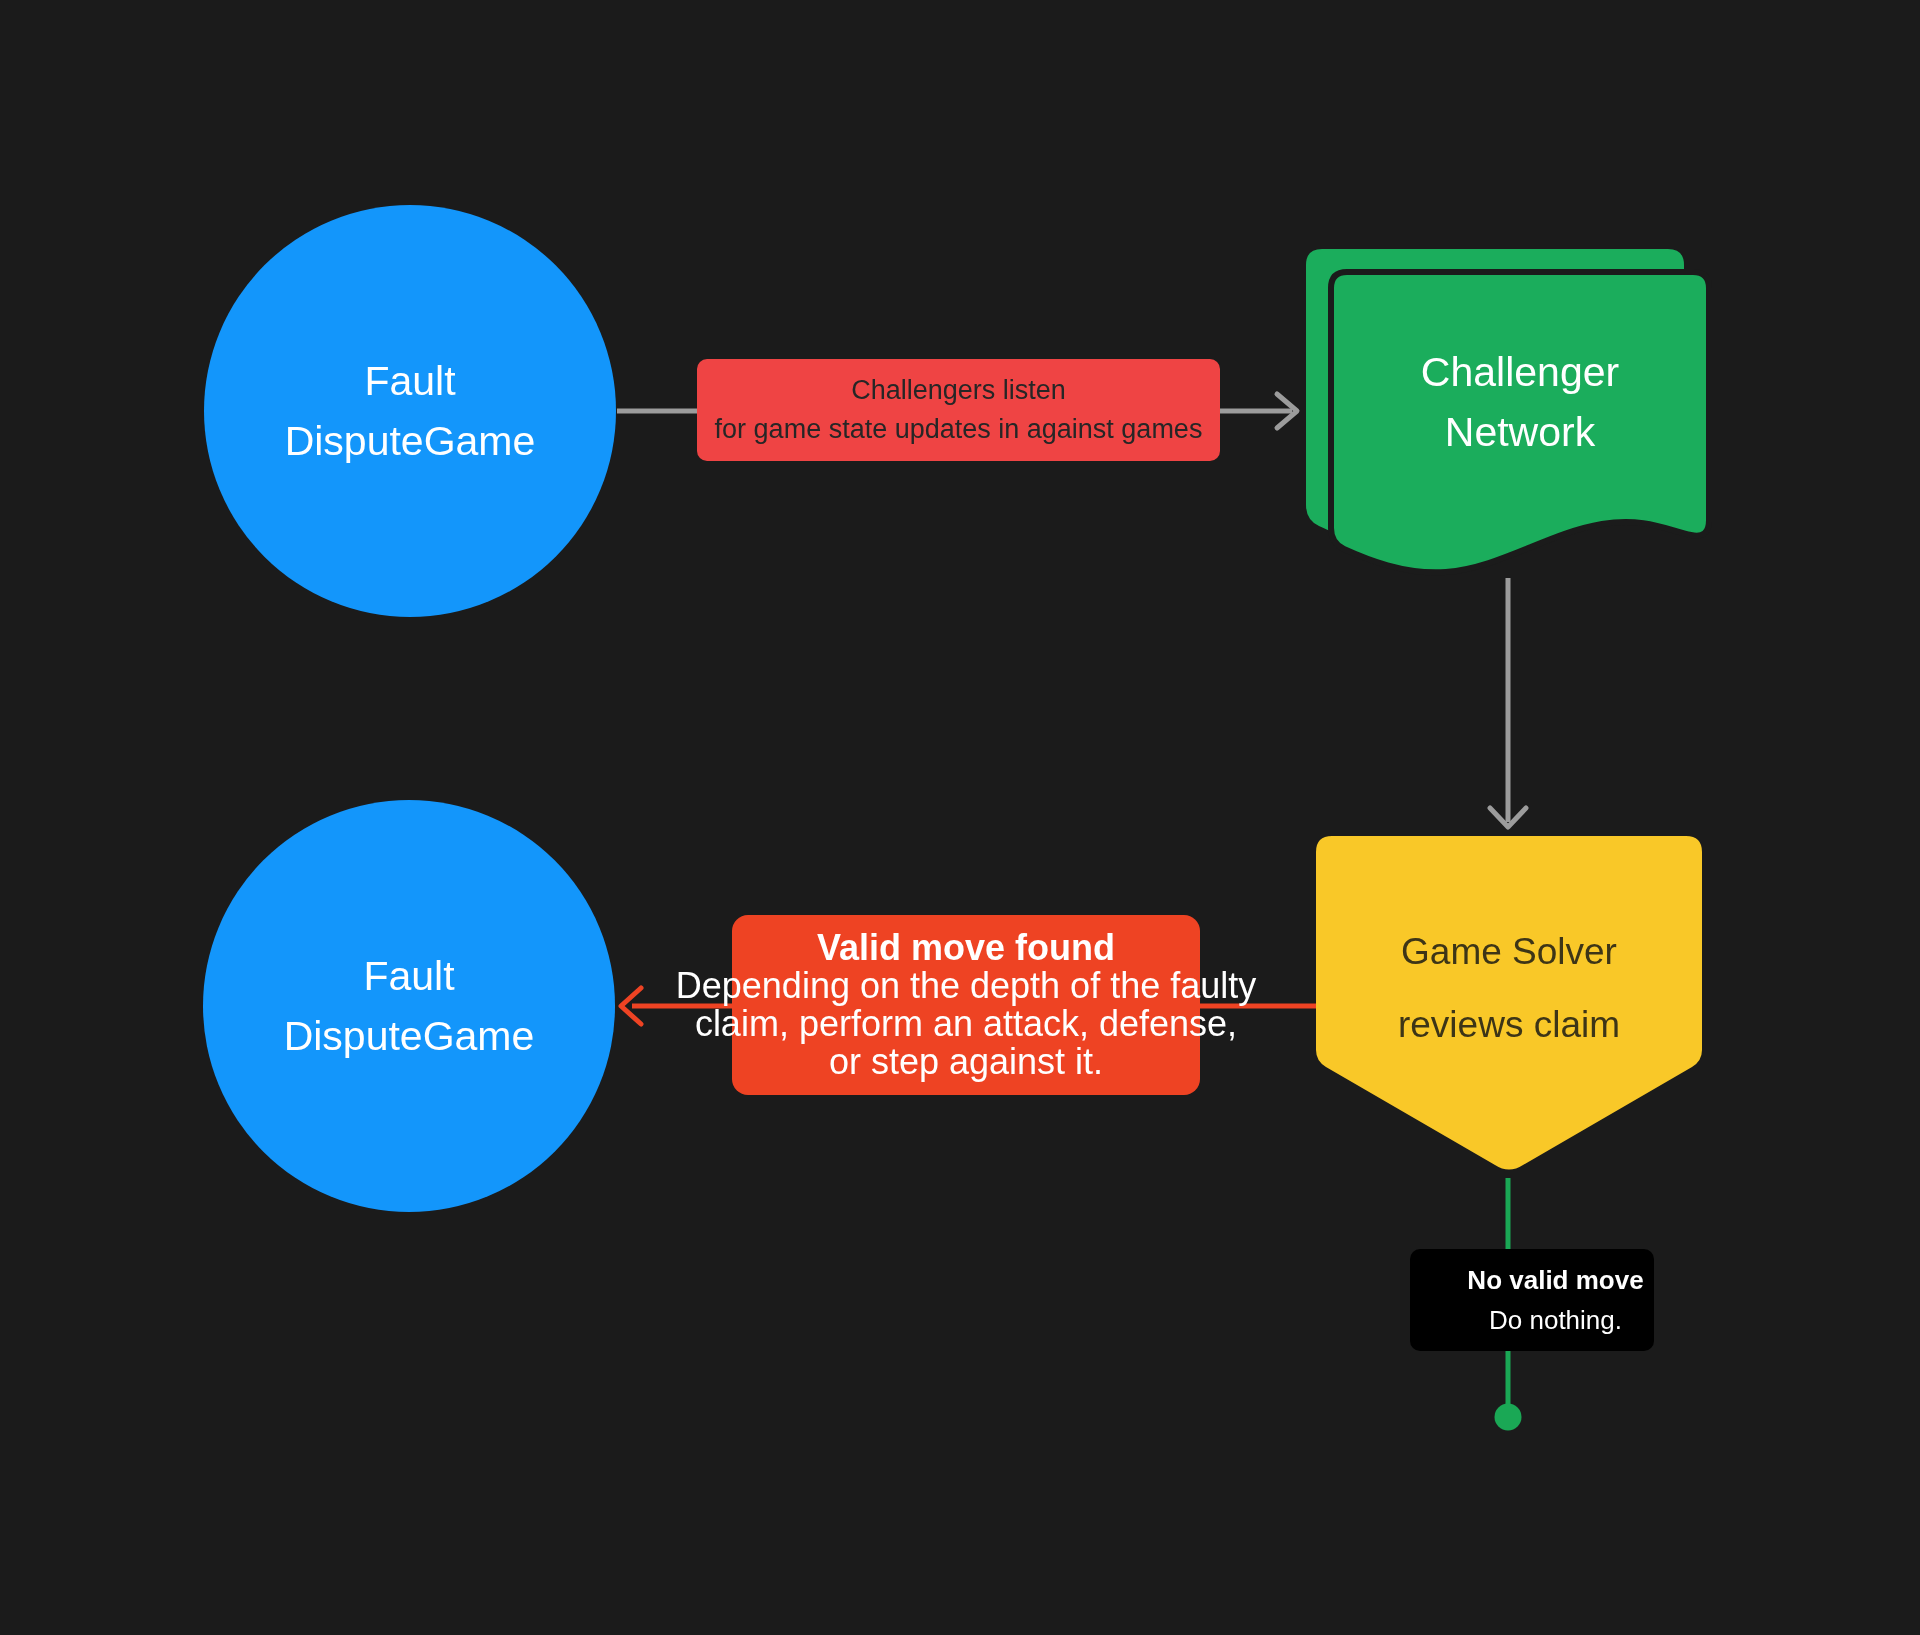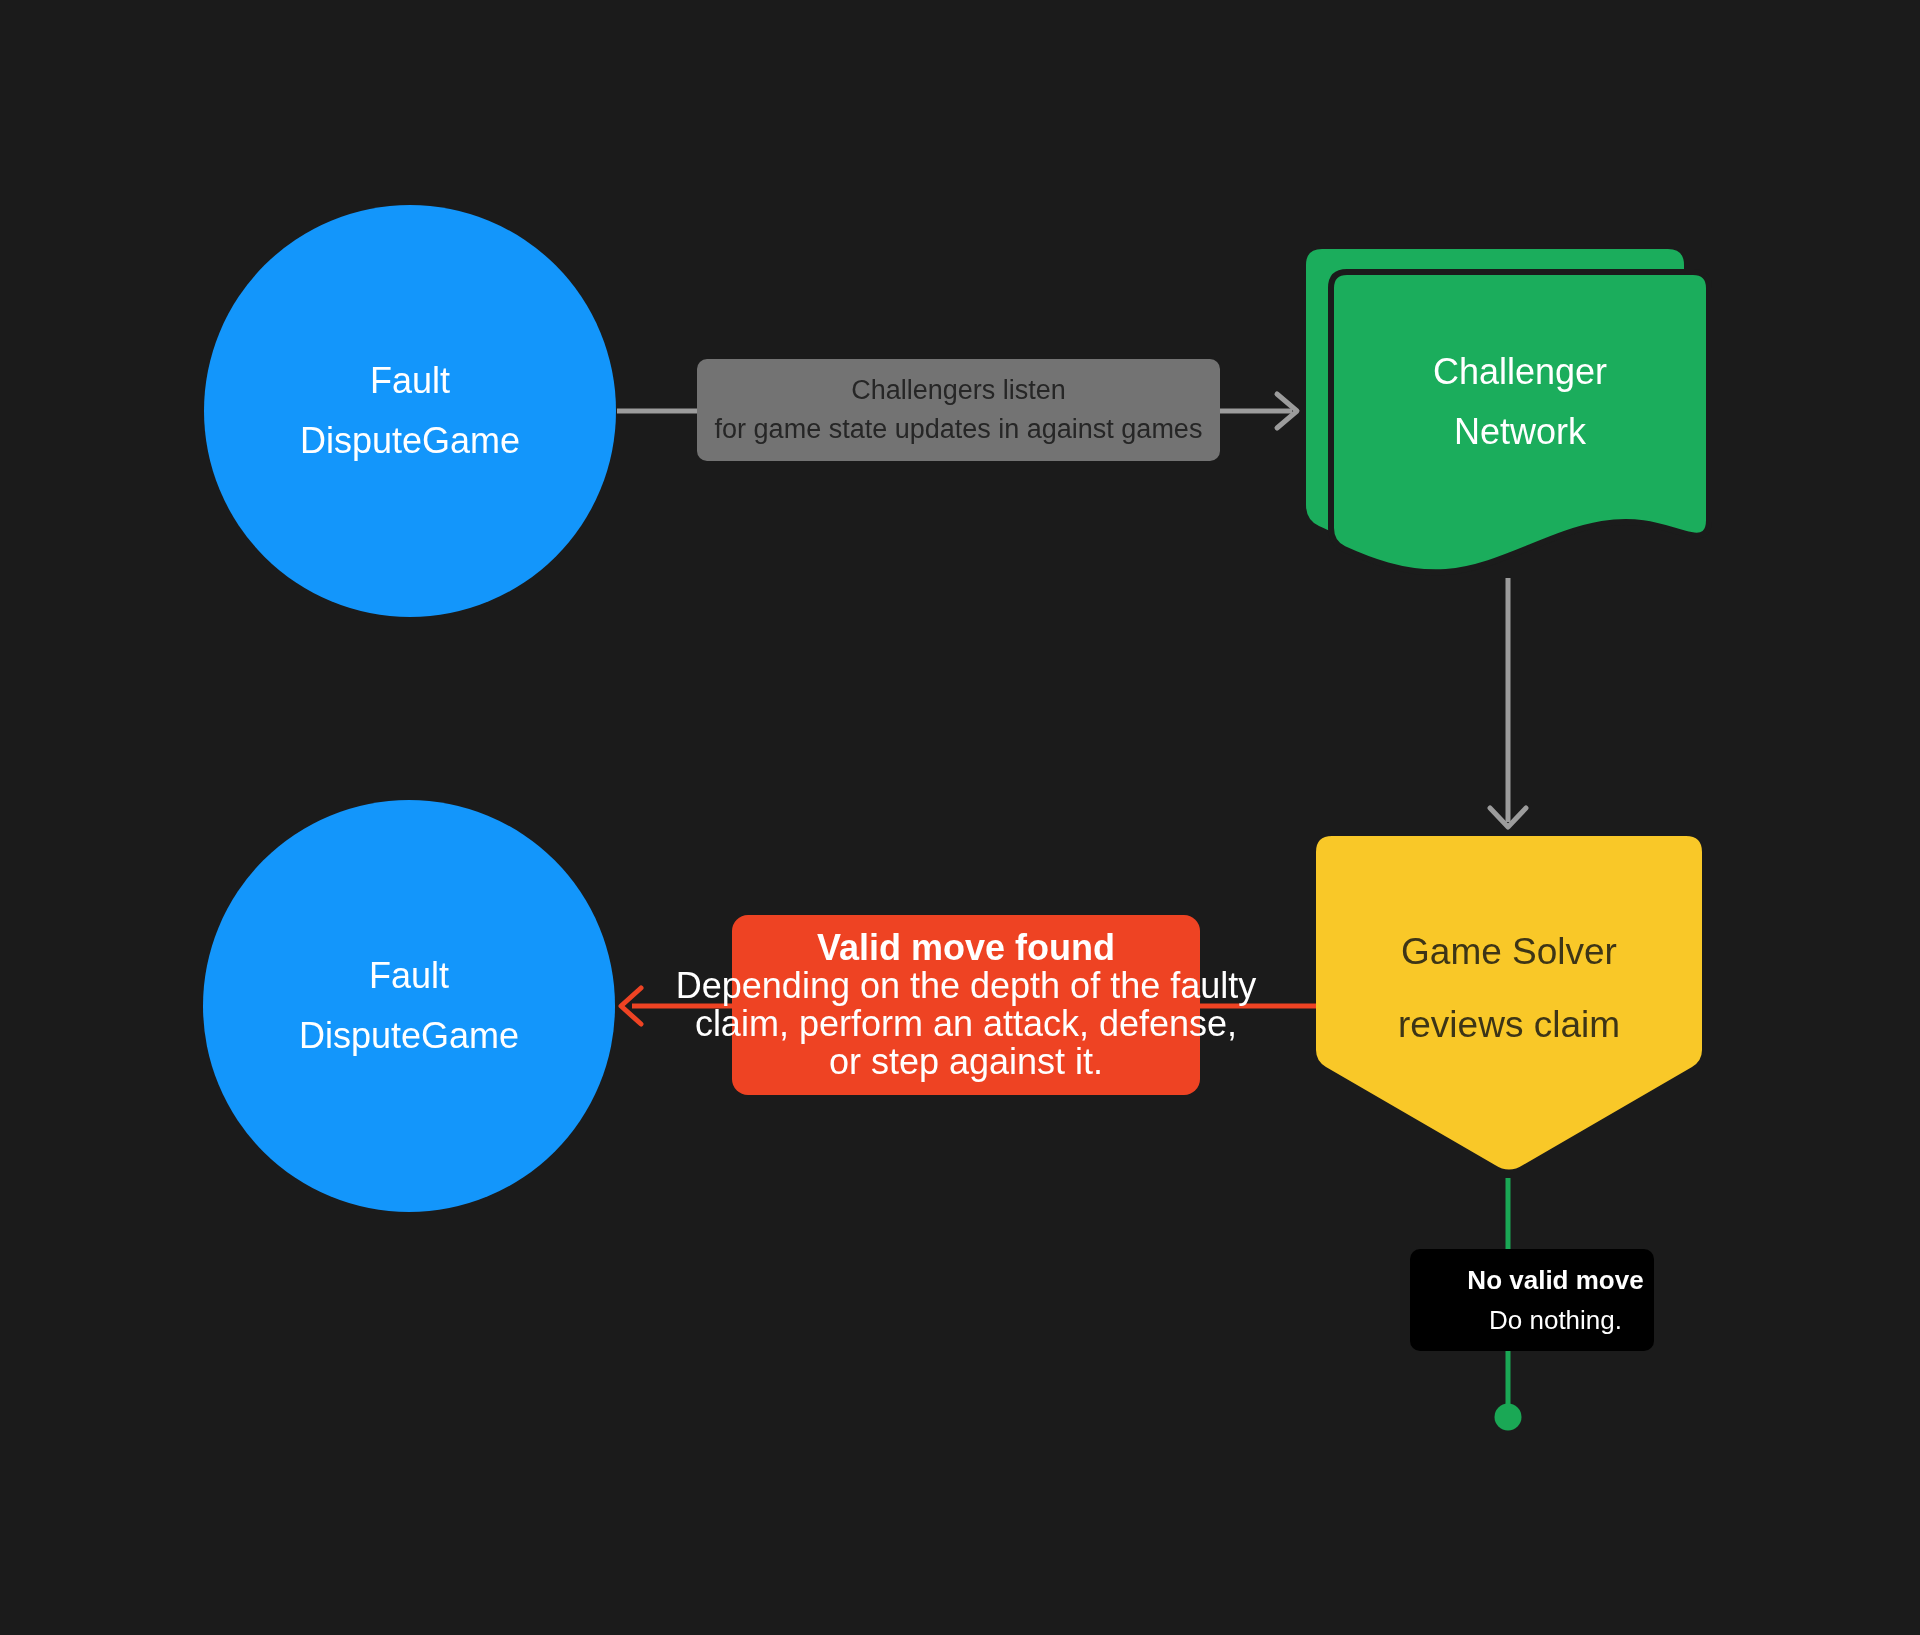--- a/index.html
+++ b/index.html
@@ -6,23 +6,23 @@
   #canvas{
     position:relative;
     width:1920px;height:1635px;
     background:#1B1B1B;
     font-family:"Liberation Sans", sans-serif;
     overflow:hidden;
   }
   #shapes{position:absolute;left:0;top:0;z-index:0;}
   .txt{position:absolute;z-index:1;display:flex;flex-direction:column;
        align-items:center;justify-content:center;text-align:center;}
-  .node-label{color:#ffffff;font-size:36px;line-height:60px;font-weight:400;text-align:right;}
+  .node-label{color:#ffffff;font-size:41px;line-height:60px;font-weight:400;text-align:right;}
   .yellow-label{color:#3D3517;font-size:37px;line-height:58px;font-weight:400;gap:15px;}
-  .conn-label{background:#737373;color:#262626;border-radius:10px;
+  .conn-label{background:#ef4444;color:#262626;border-radius:10px;
               font-size:27px;line-height:39px;font-weight:400;}
   .red-box{background:#EE4323;color:#ffffff;border-radius:16px;
            font-size:36px;line-height:38px;}
   .green-box{background:#000000;color:#ffffff;border-radius:10px;
              font-size:26px;line-height:40px;padding-left:47px;}
   .bold{font-weight:700;}
   .line{white-space:nowrap;}
 </style>
 </head>
 <body>

